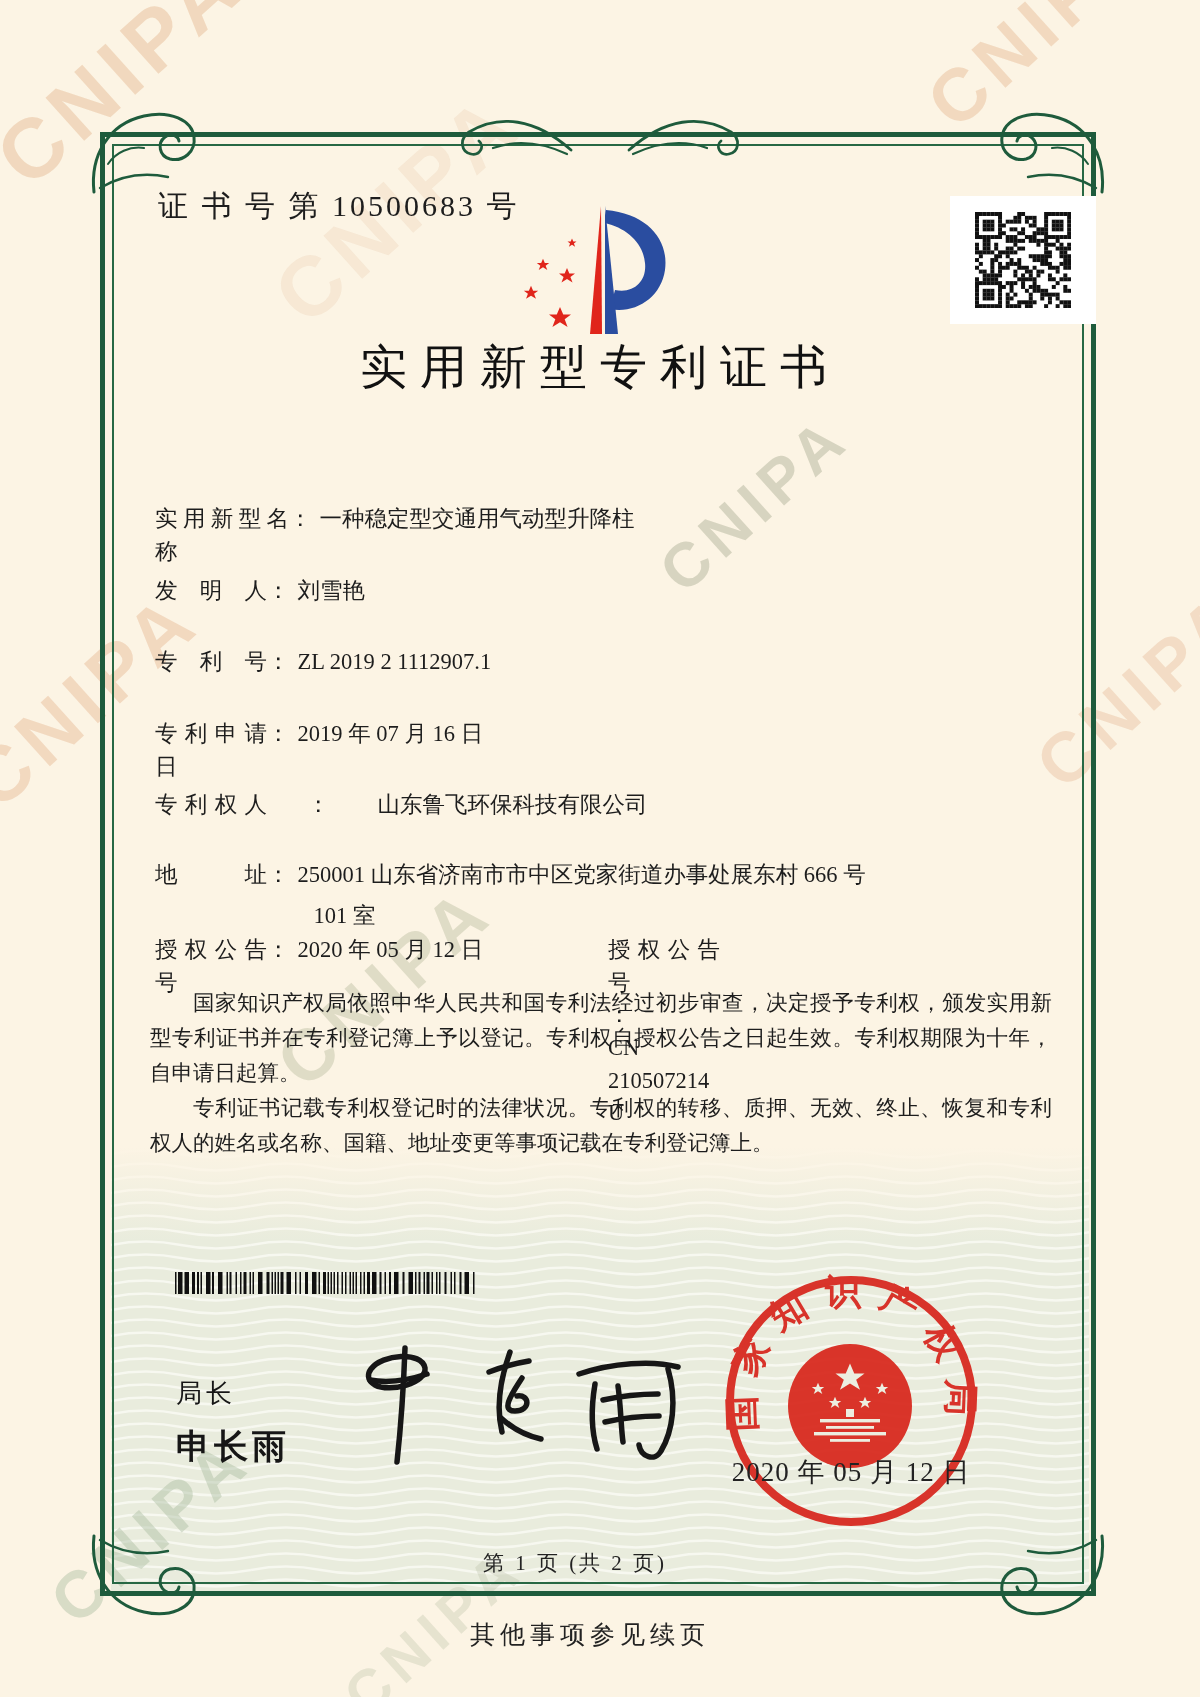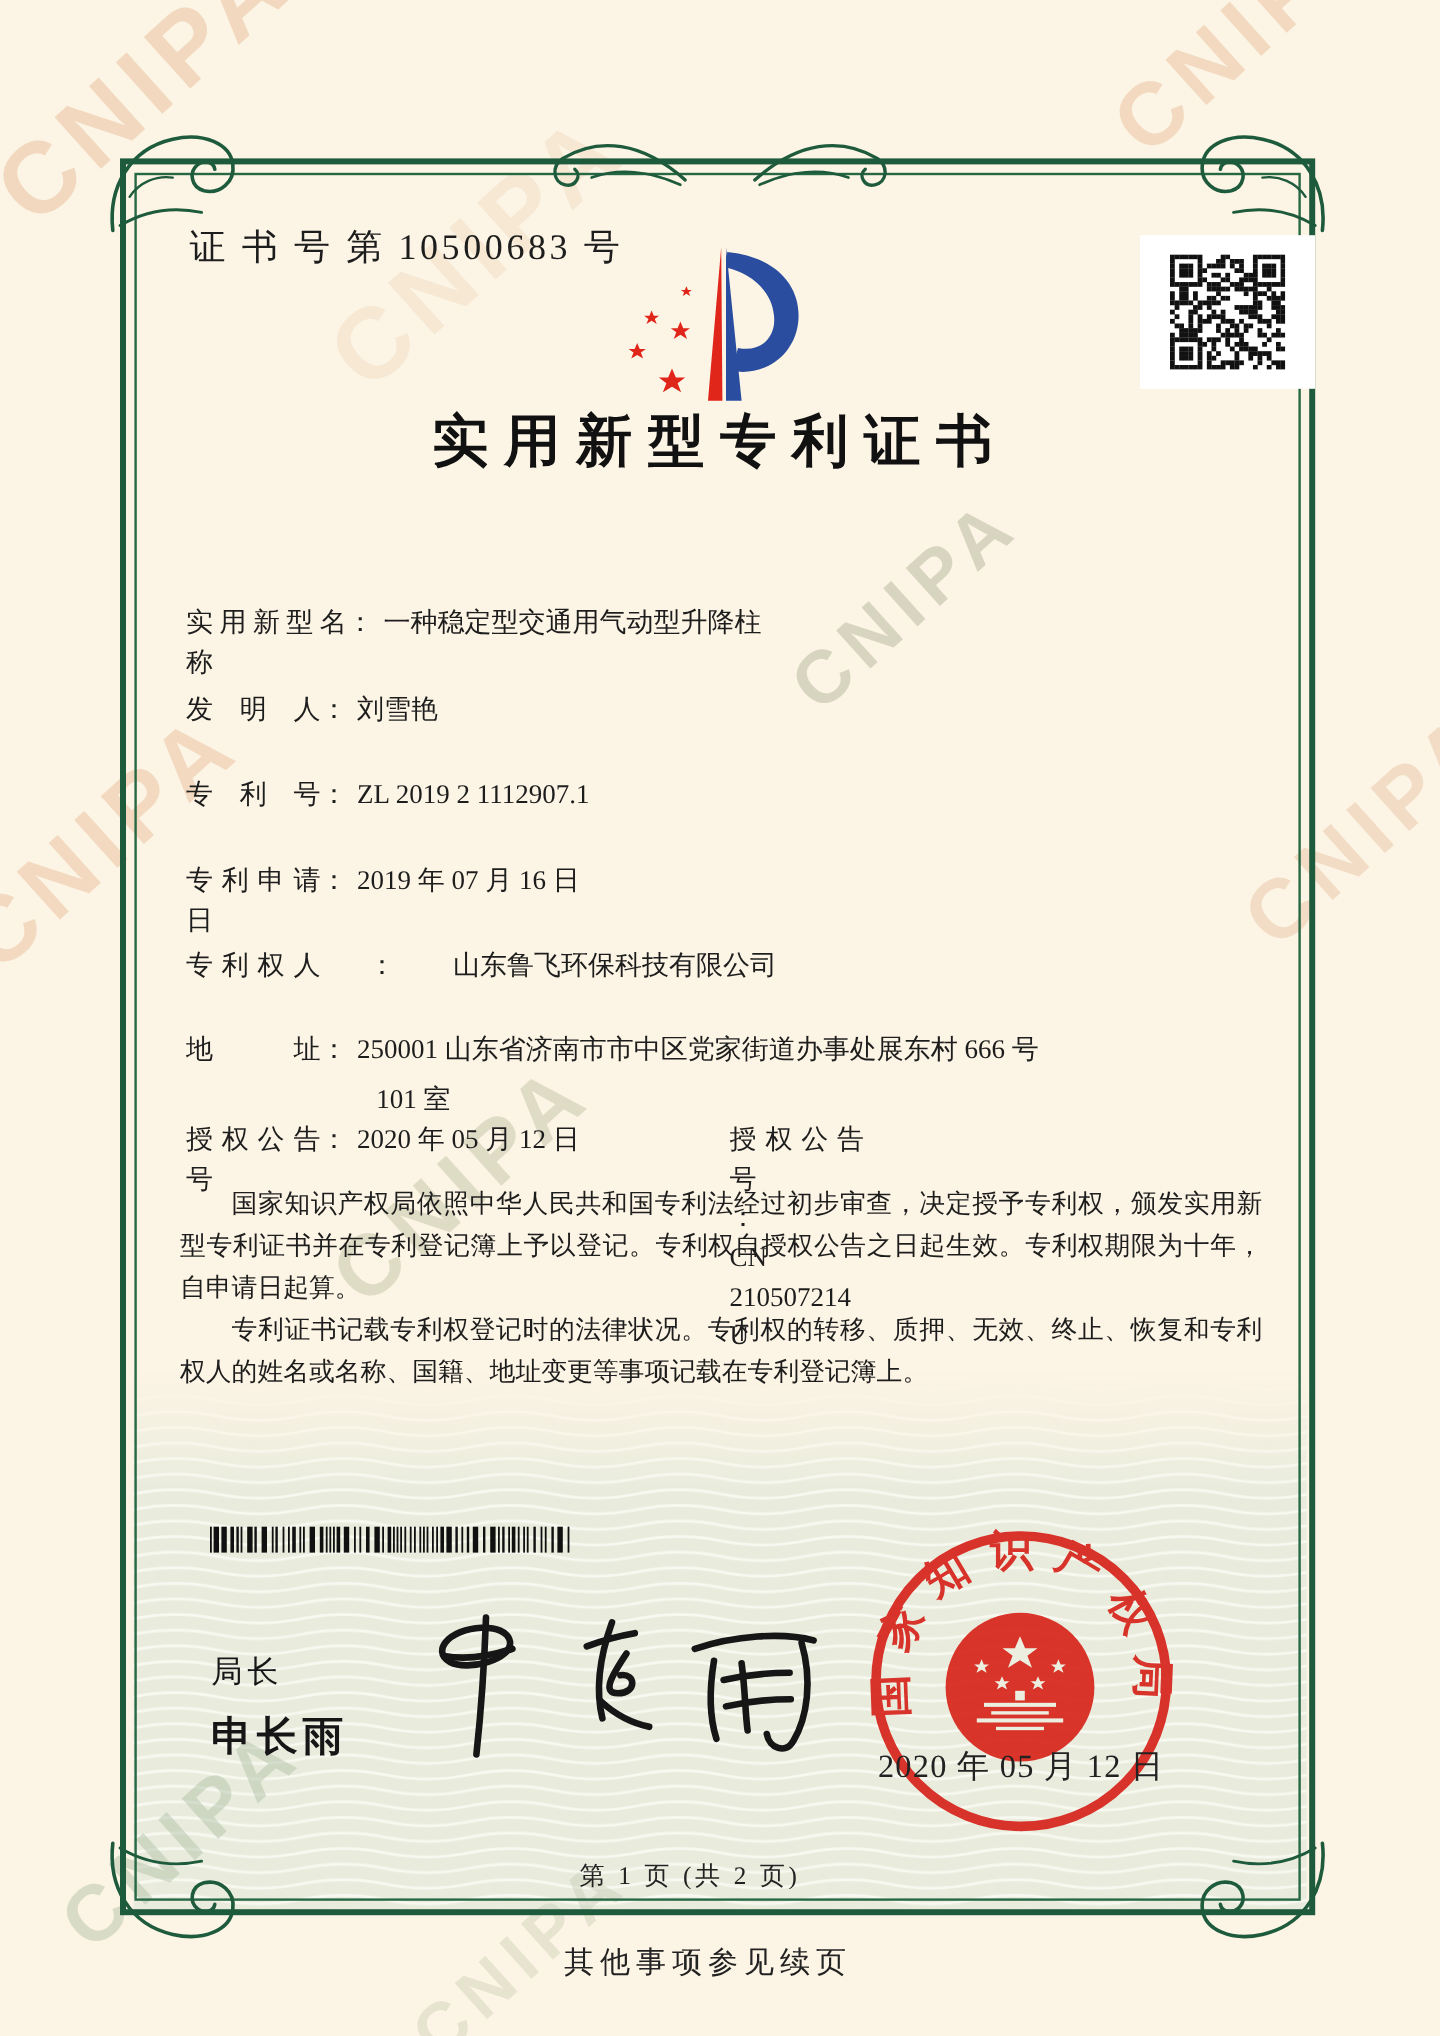--- a/index.html
+++ b/index.html
@@ -29,21 +29,21 @@
          border:5px solid #1e5b3c;box-sizing:border-box;pointer-events:none;}
   .frame-inner{position:absolute;left:7px;top:7px;right:7px;bottom:7px;border:2px solid #276844;}
   .flourish{position:absolute;z-index:5;pointer-events:none;}
 
   
   .cert-no{position:absolute;left:158px;top:186px;font-size:30px;letter-spacing:3px;z-index:6;}
   .logo{position:absolute;left:505px;top:188px;width:175px;height:148px;z-index:6;}
   .qr-box{position:absolute;left:950px;top:196px;width:146px;height:128px;background:#ffffff;z-index:6;
           display:flex;align-items:center;justify-content:center;}
   .title{position:absolute;left:100px;top:336px;width:1000px;text-align:center;z-index:6;
-         font-size:47px;font-weight:700;letter-spacing:13px;color:#111;}
+         font-size:47px;font-weight:400;letter-spacing:13px;color:#111;}
 
   
   .row{position:absolute;left:155px;z-index:6;font-size:22.5px;display:flex;align-items:flex-start;line-height:1.45;}
   .flabel{display:inline-block;width:112px;text-align:justify;text-align-last:justify;}
   .flabel.wide{width:134px;}
   .colon{margin-right:8px;}
   .fvalue{max-width:730px;}
   .r1{top:503px;} .r2{top:575px;} .r3{top:646px;} .r4{top:718px;}
   .r5{top:789px;gap:40px;} .r6{top:859px;} .r7{top:934px;}
   .grant2{position:absolute;left:453px;display:flex;flex-direction:column;}

